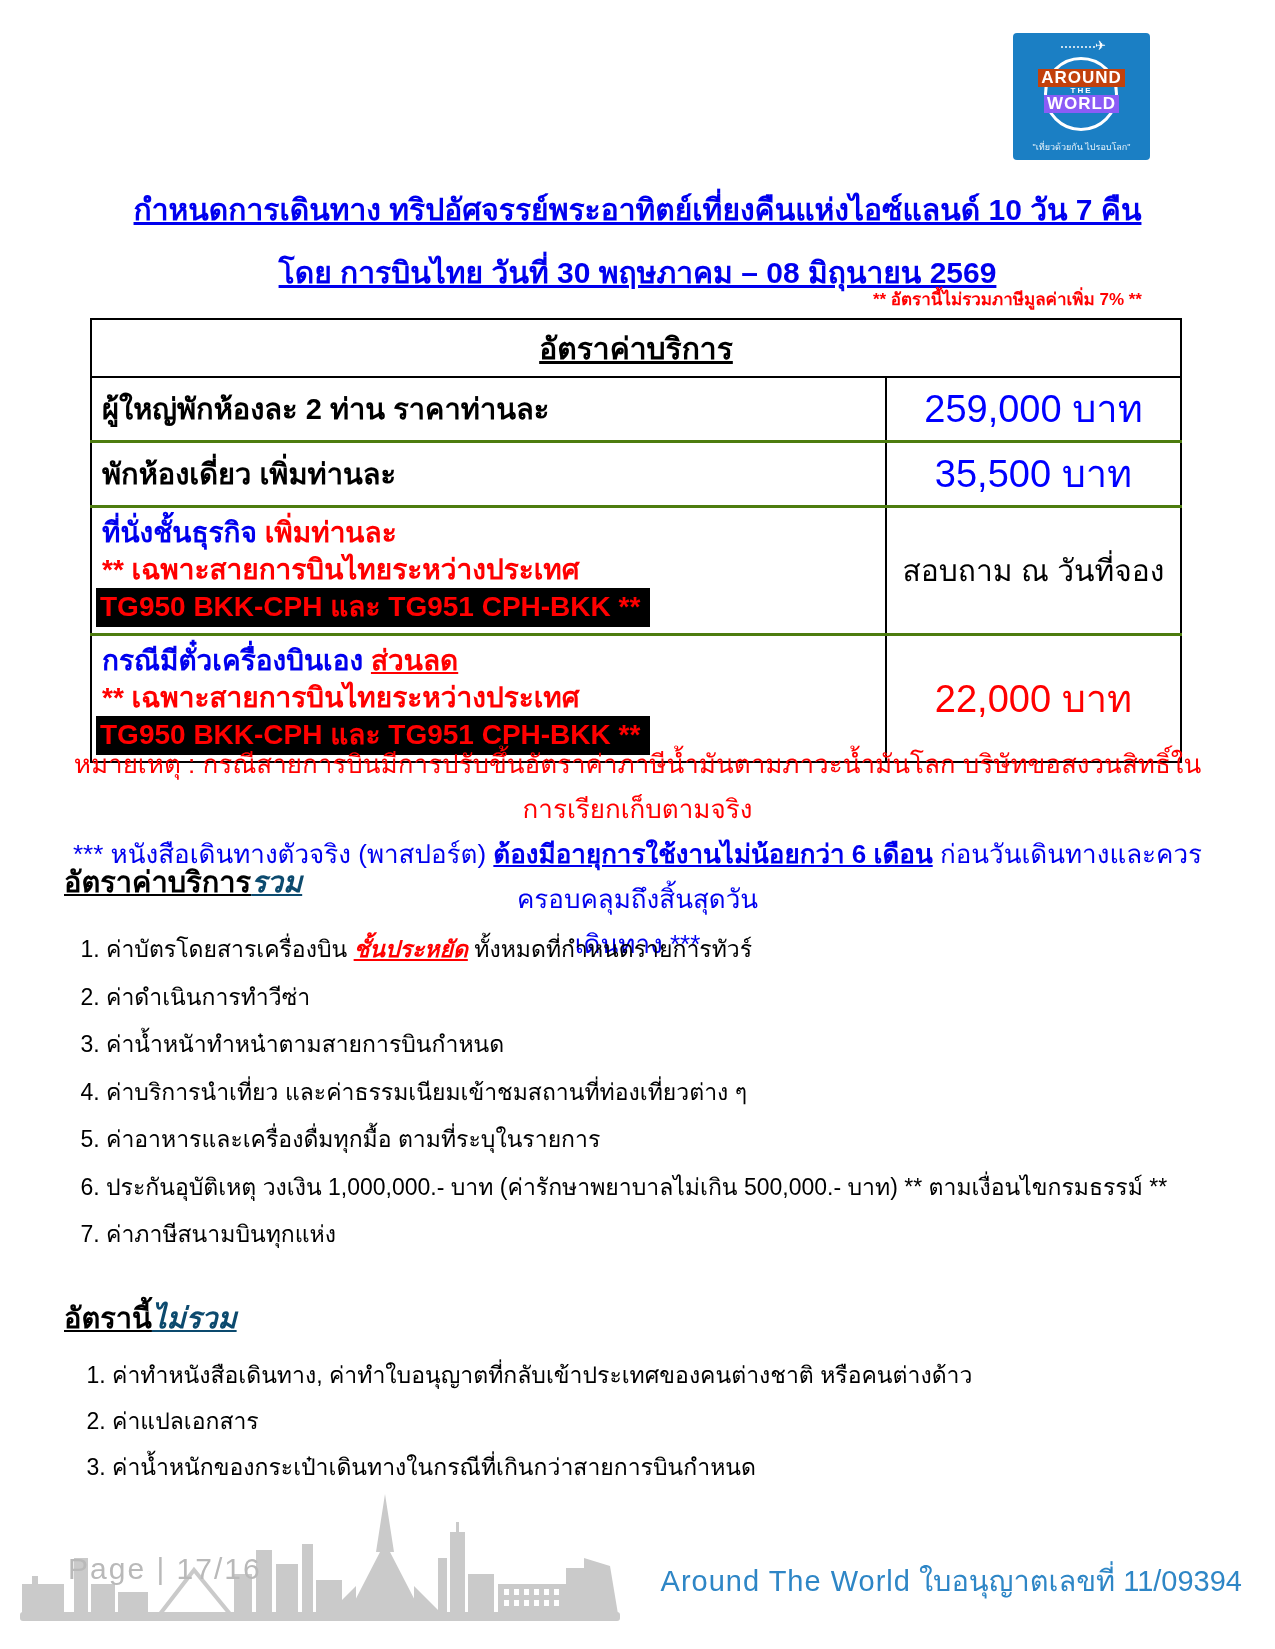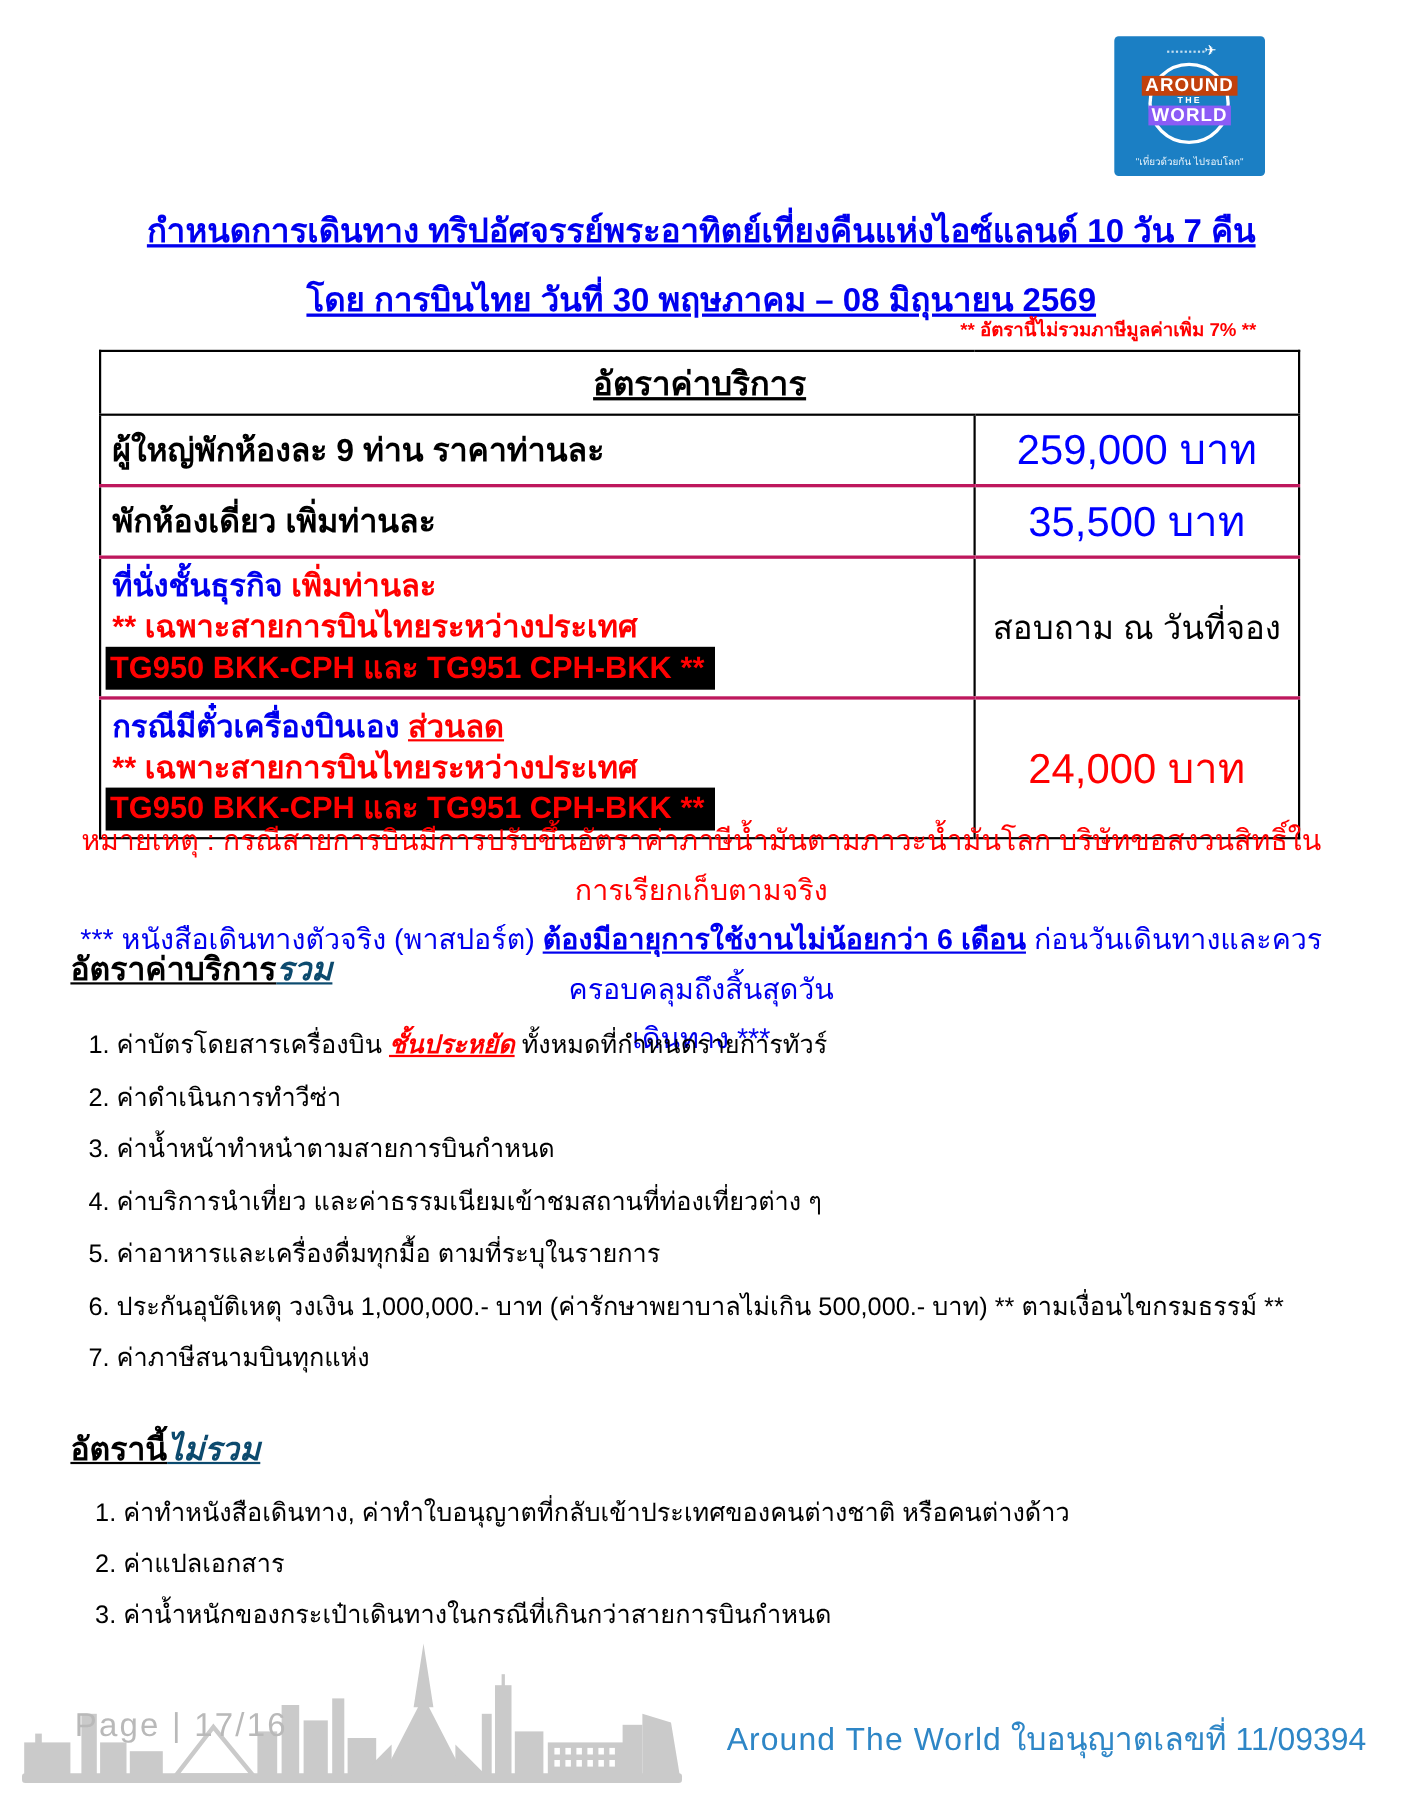--- a/index.html
+++ b/index.html
@@ -32,21 +32,21 @@
   table.price-table {
     position:absolute; top:318px; left:90px; width:1090px;
     border-collapse:collapse; table-layout:fixed;
     border:2.5px solid #000;
   }
   table.price-table td { vertical-align:middle; }
   tr.t-head td { height:58px; text-align:center; }
   tr.t-head .t-title { font-size:30px; font-weight:bold; text-decoration:underline; }
   td.cell-label { padding-left:10px; font-size:29px; font-weight:600; }
   td.cell-price { text-align:center; border-left:2px solid #000; }
-  tr.row-sep td { border-top:3px solid #be185d; }
+  tr.row-sep td { border-top:3px solid #4d7c0f; }
   tr.row-first td { border-top:2px solid #000; }
   .price-blue { color:#0000ff; font-size:38px; font-weight:500; }
   .price-red  { color:#ff0000; font-size:38px; font-weight:500; }
   .price-ask  { color:#000;    font-size:30px; font-weight:500; }
   td.cell-multi { padding:6px 4px 6px 10px; font-size:28px; font-weight:600; line-height:37px; }
   .t-blue { color:#0000ee; }
   .t-red  { color:#ff0000; }
   .t-red-u{ color:#ff0000; text-decoration:underline; }
   .hl-green { display:inline-block; background:#000000; color:#ff0000; padding:0 10px 2px 4px; margin-left:-6px; }
 
@@ -101,21 +101,21 @@
   <table class="price-table">
     <colgroup>
         <col style="width:795px">
         <col style="width:295px">
       </colgroup>
     <tbody>
         <tr class="t-head">
       <td colspan="2"><span class="t-title">อัตราค่าบริการ</span></td>
     </tr>
     <tr class="row-first">
-      <td class="cell-label" style="height:64px">ผู้ใหญ่พักห้องละ 9 ท่าน ราคาท่านละ</td>
+      <td class="cell-label" style="height:64px">ผู้ใหญ่พักห้องละ 2 ท่าน ราคาท่านละ</td>
       <td class="cell-price"><span class="price-blue">259,000 บาท</span></td>
     </tr>
     <tr class="row-sep">
       <td class="cell-label" style="height:65px">พักห้องเดี่ยว เพิ่มท่านละ</td>
       <td class="cell-price"><span class="price-blue">35,500 บาท</span></td>
     </tr>
     <tr class="row-sep">
       <td class="cell-multi" style="height:112px">
         <div>
           <span class="t-blue">ที่นั่งชั้นธุรกิจ</span><span class="t-red"> เพิ่มท่านละ</span>
@@ -126,21 +126,21 @@
       <td class="cell-price"><span class="price-ask">สอบถาม ณ วันที่จอง</span></td>
     </tr>
     <tr class="row-sep">
       <td class="cell-multi" style="height:110px">
         <div>
           <span class="t-blue">กรณีมีตั๋วเครื่องบินเอง </span><span class="t-red-u">ส่วนลด</span>
         </div>
         <div class="t-red">** เฉพาะสายการบินไทยระหว่างประเทศ</div>
         <div><span class="hl-green">TG950 BKK-CPH และ TG951 CPH-BKK **</span></div>
       </td>
-      <td class="cell-price"><span class="price-red">24,000 บาท</span></td>
+      <td class="cell-price"><span class="price-red">22,000 บาท</span></td>
     </tr>
   </tbody>
     </table>
 
   <div class="notes">
     <div class="note-red">หมายเหตุ  : กรณีสายการบินมีการปรับขึ้นอัตราค่าภาษีน้ำมันตามภาวะน้ำมันโลก บริษัทขอสงวนสิทธิ์ในการเรียกเก็บตามจริง</div>
     <div class="note-blue">
       <span>*** หนังสือเดินทางตัวจริง (พาสปอร์ต) </span><span class="note-bold-u">ต้องมีอายุการใช้งานไม่น้อยกว่า 6 เดือน</span><span> ก่อนวันเดินทางและควรครอบคลุมถึงสิ้นสุดวัน</span>
     </div>
     <div class="note-blue">เดินทาง ***</div>

